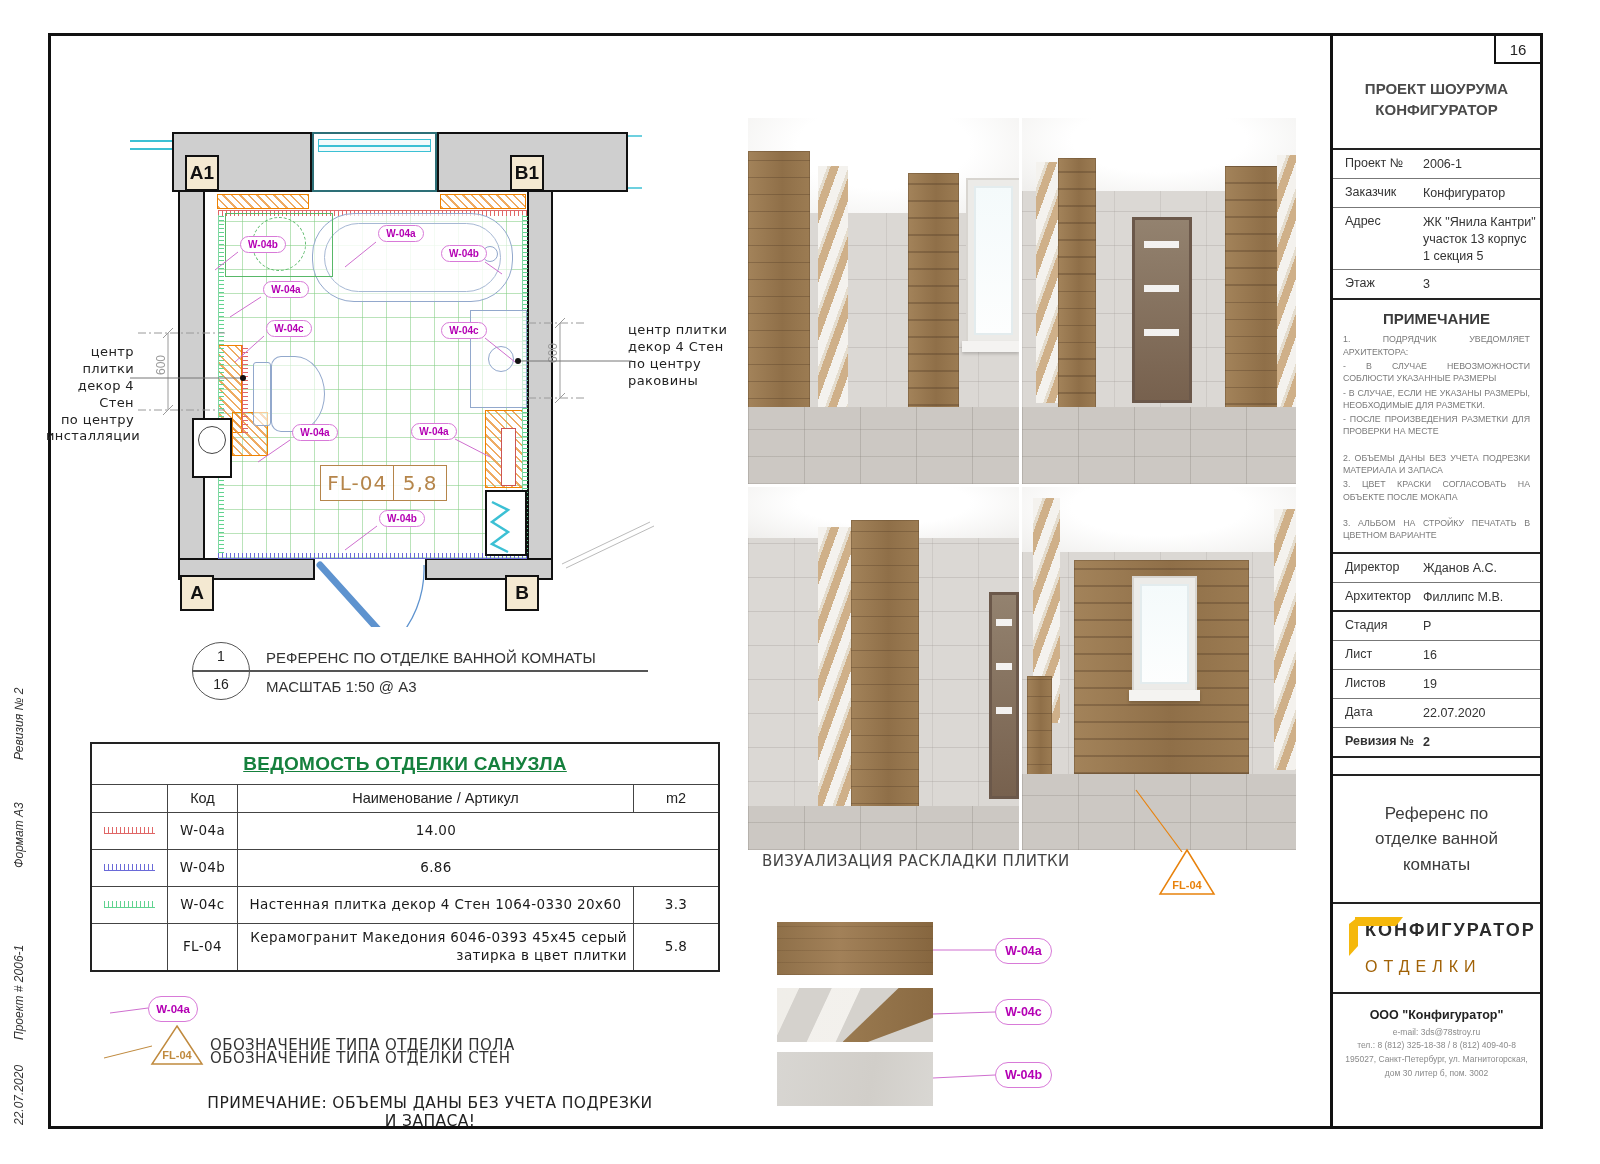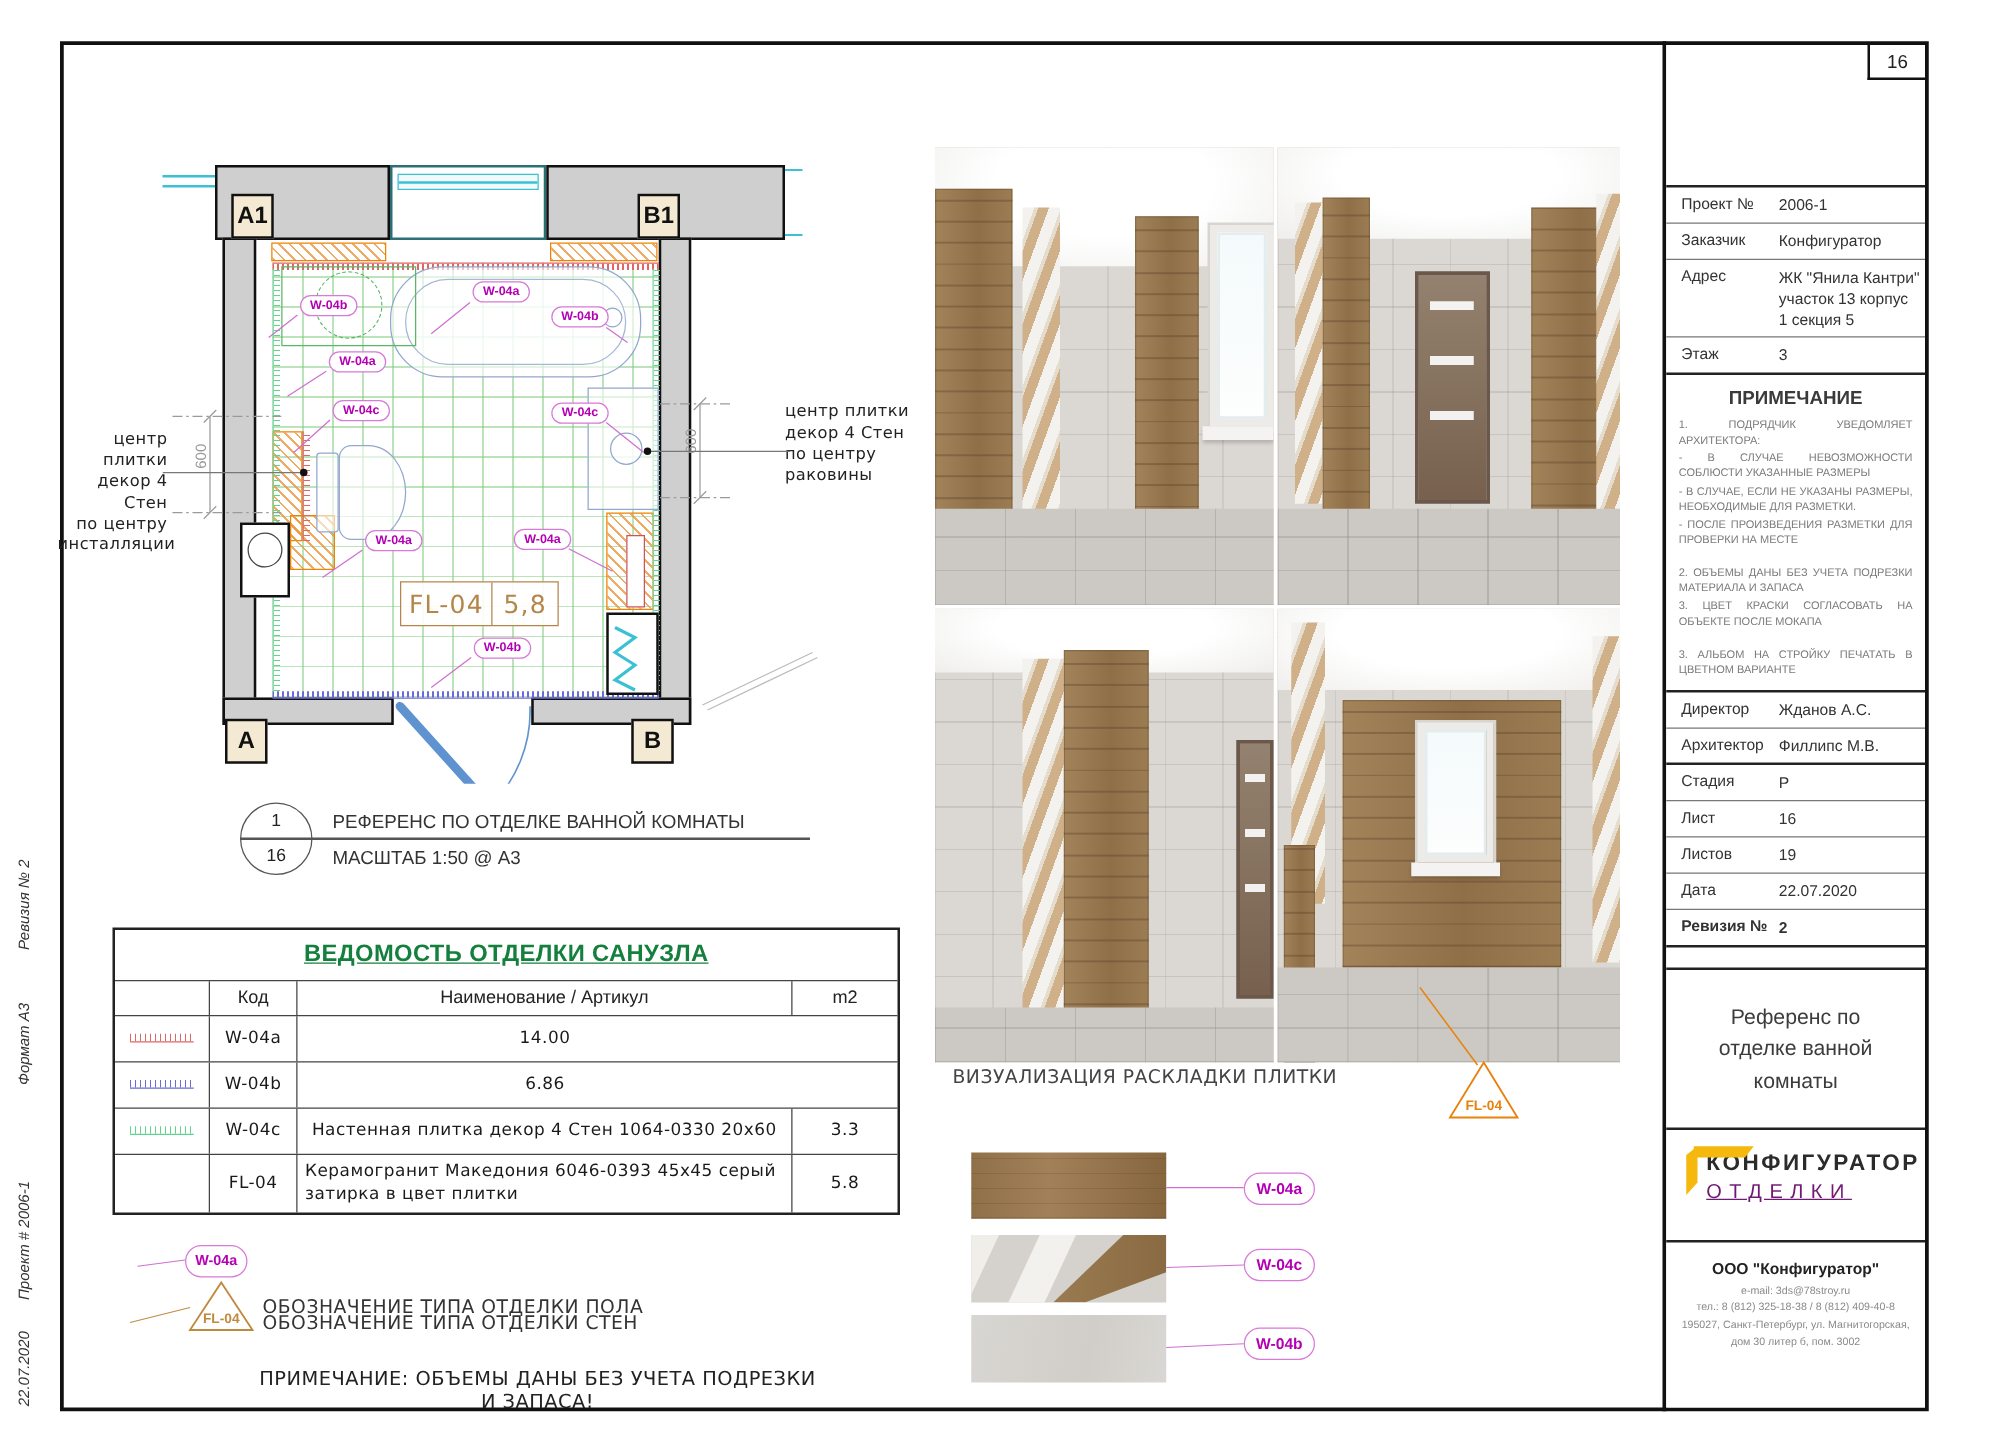--- a/index.html
+++ b/index.html
@@ -30,21 +30,21 @@
   .tb-row .val{flex:1;line-height:1.35;}
   .tb-sec-title{font-weight:bold;font-size:15px;text-align:center;color:#3a3a3a;padding:10px 0 6px;}
   .tb-notes{padding-bottom:8px;}
   .tb-notes p{margin:0 10px 2px;font-size:8.8px;color:#7a7a7a;text-align:justify;line-height:1.4;}
   .ngap{height:12px;}
   .tb-sheet-title{height:126px;display:flex;align-items:center;justify-content:center;text-align:center;
           font-size:17px;color:#3c3c3c;line-height:1.5;padding:0 28px;}
   .tb-spacer{height:16px;}
   .tb-logo{height:90px;position:relative;padding:16px 0 0 16px;box-sizing:border-box;}
   .logo-text1{font-weight:bold;font-size:18px;letter-spacing:2px;color:#2b2b2b;margin-left:16px;}
-  .logo-text2{font-size:16px;letter-spacing:6px;color:#701a75;margin-left:16px;margin-top:4px;text-decoration:underline;}
+  .logo-text2{font-size:16px;letter-spacing:6px;color:#a16207;margin-left:16px;margin-top:17px;}
   .tb-company{text-align:center;padding-top:14px;}
   .tb-company .cname{font-weight:bold;font-size:12.5px;color:#222;margin-bottom:4px;}
   .tb-company .cline{font-size:8.5px;color:#8a8a8a;line-height:1.6;}
 
   
   .plan{position:absolute;left:130px;top:112px;width:530px;height:515px;}
   .wall{position:absolute;background:#cfcfcf;border:2px solid #111;box-sizing:border-box;}
   .pmarker{position:absolute;width:34px;height:36px;background:#f4e9d2;border:2px solid #111;
            display:flex;align-items:center;justify-content:center;font-weight:bold;font-size:19px;
            box-sizing:border-box;color:#111;}
@@ -81,21 +81,21 @@
   .vr-num{position:absolute;left:192px;width:58px;text-align:center;font-size:14px;color:#222;}
   .vr-title{position:absolute;left:266px;top:649px;font-size:15px;color:#333;}
   .vr-scale{position:absolute;left:266px;top:678px;font-size:15px;color:#333;}
 
   
   .ftable{position:absolute;left:90px;top:742px;width:630px;border:2px solid #222;background:#fff;box-sizing:border-box;}
   .ft-title{height:40px;display:flex;align-items:center;justify-content:center;font-weight:bold;
       font-size:19px;color:#15803d;letter-spacing:.3px;text-decoration:underline;}
   .ft-row{display:grid;grid-template-columns:76px 70px 1fr 84px;border-top:1px solid #444;}
   .ft-cell{border-right:1px solid #444;display:flex;align-items:center;justify-content:center;
-      text-align:left;padding:4px 6px;font-size:13.5px;color:#1a1a1a;box-sizing:border-box;line-height:1.3;}
+      text-align:right;padding:4px 6px;font-size:13.5px;color:#1a1a1a;box-sizing:border-box;line-height:1.3;}
   .ft-cell:last-child{border-right:none;}
   .ft-head .ft-cell{font-size:14.5px;color:#222;font-family:"Liberation Sans",sans-serif;}
   .swatch{width:80%;height:6px;}
   .sw-red{background:repeating-linear-gradient(90deg,#e06666 0 1px,transparent 1px 4px);border-bottom:1px solid #e06666;}
   .sw-blue{background:repeating-linear-gradient(90deg,#6a6ad8 0 1px,transparent 1px 4px);border-bottom:1px solid #6a6ad8;}
   .sw-green{background:repeating-linear-gradient(90deg,#5fd38f 0 1px,transparent 1px 4px);border-bottom:1px solid #5fd38f;}
 
   
   .lg-pill{position:absolute;left:148px;top:996px;width:50px;height:26px;border:1.5px solid #d87ad8;
       border-radius:13px;background:#fff;color:#b400b4;font-weight:bold;font-size:11.5px;
@@ -395,20 +395,21 @@
 <div class="sample samp-gray" style="top:1052px;height:54px;"></div>
 <div class="vtag" style="top:938px;">W-04a</div>
 <div class="vtag" style="top:999px;">W-04c</div>
 <div class="vtag" style="top:1062px;">W-04b</div>
 
 <div class="titleblock">
   <div class="tb-head tb-block">
     <div class="pageno">
         <span>16</span>
       </div>
+    <div class="tb-project-title">ПРОЕКТ ШОУРУМА КОНФИГУРАТОР</div>
   </div>
   <div class="tb-block">
     <div class="tb-row">
       <span class="lbl">Проект №</span>
       <span class="val">2006-1</span>
     </div>
     <div class="tb-row">
       <span class="lbl">Заказчик</span>
       <span class="val">Конфигуратор</span>
     </div>

